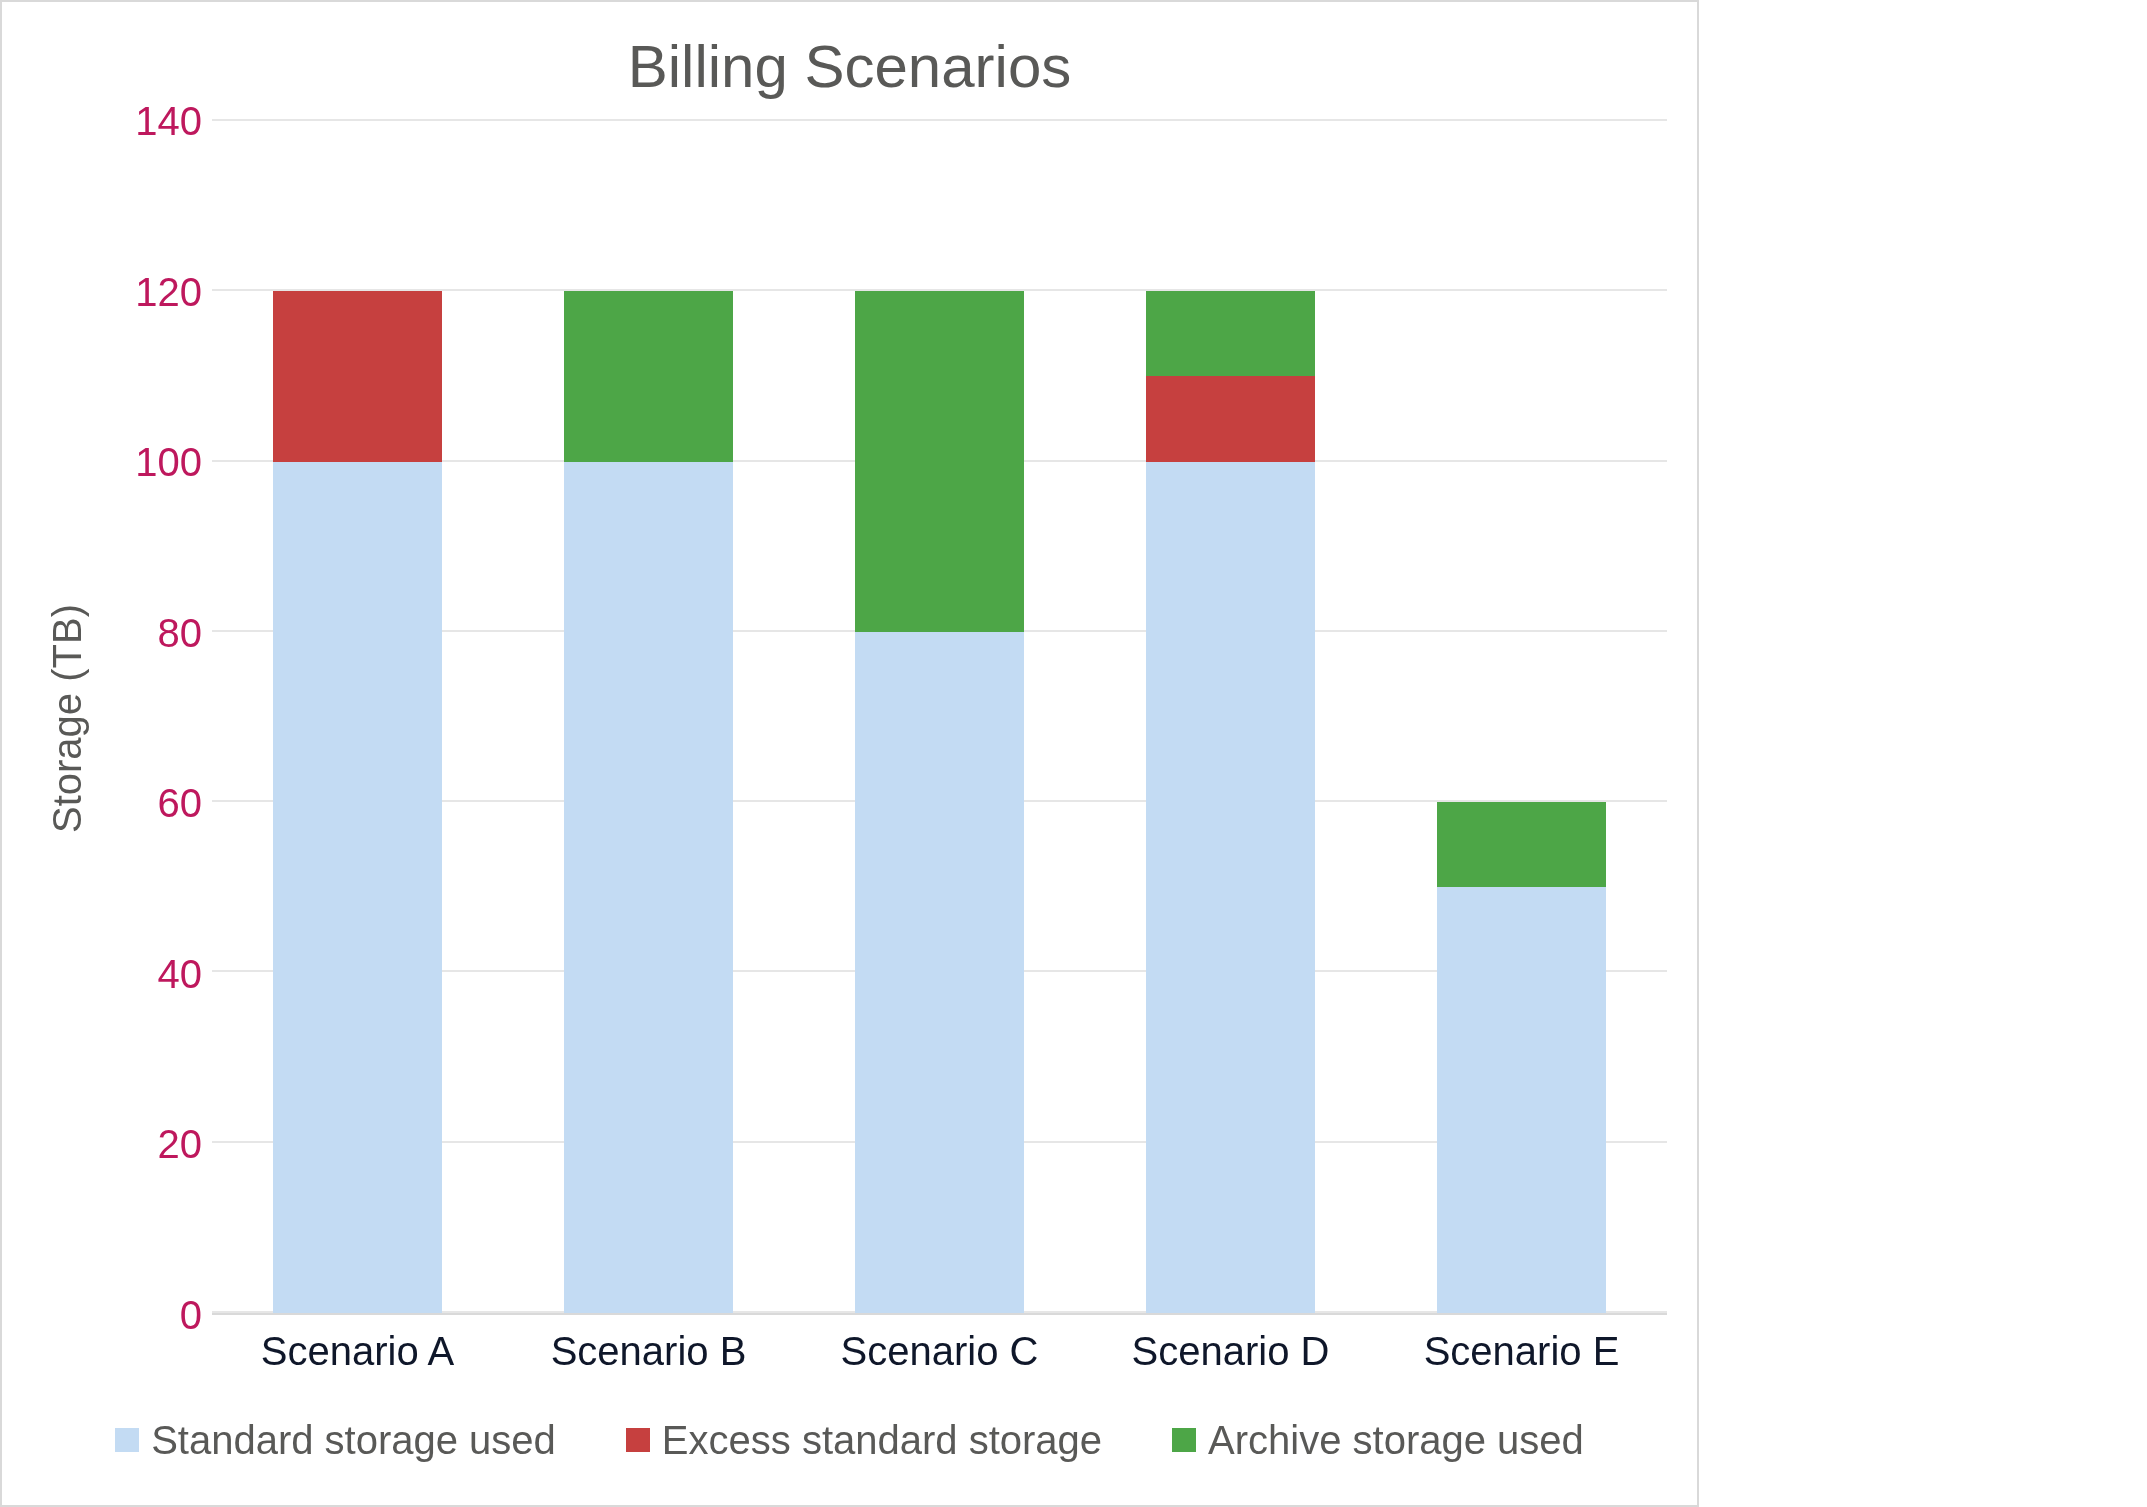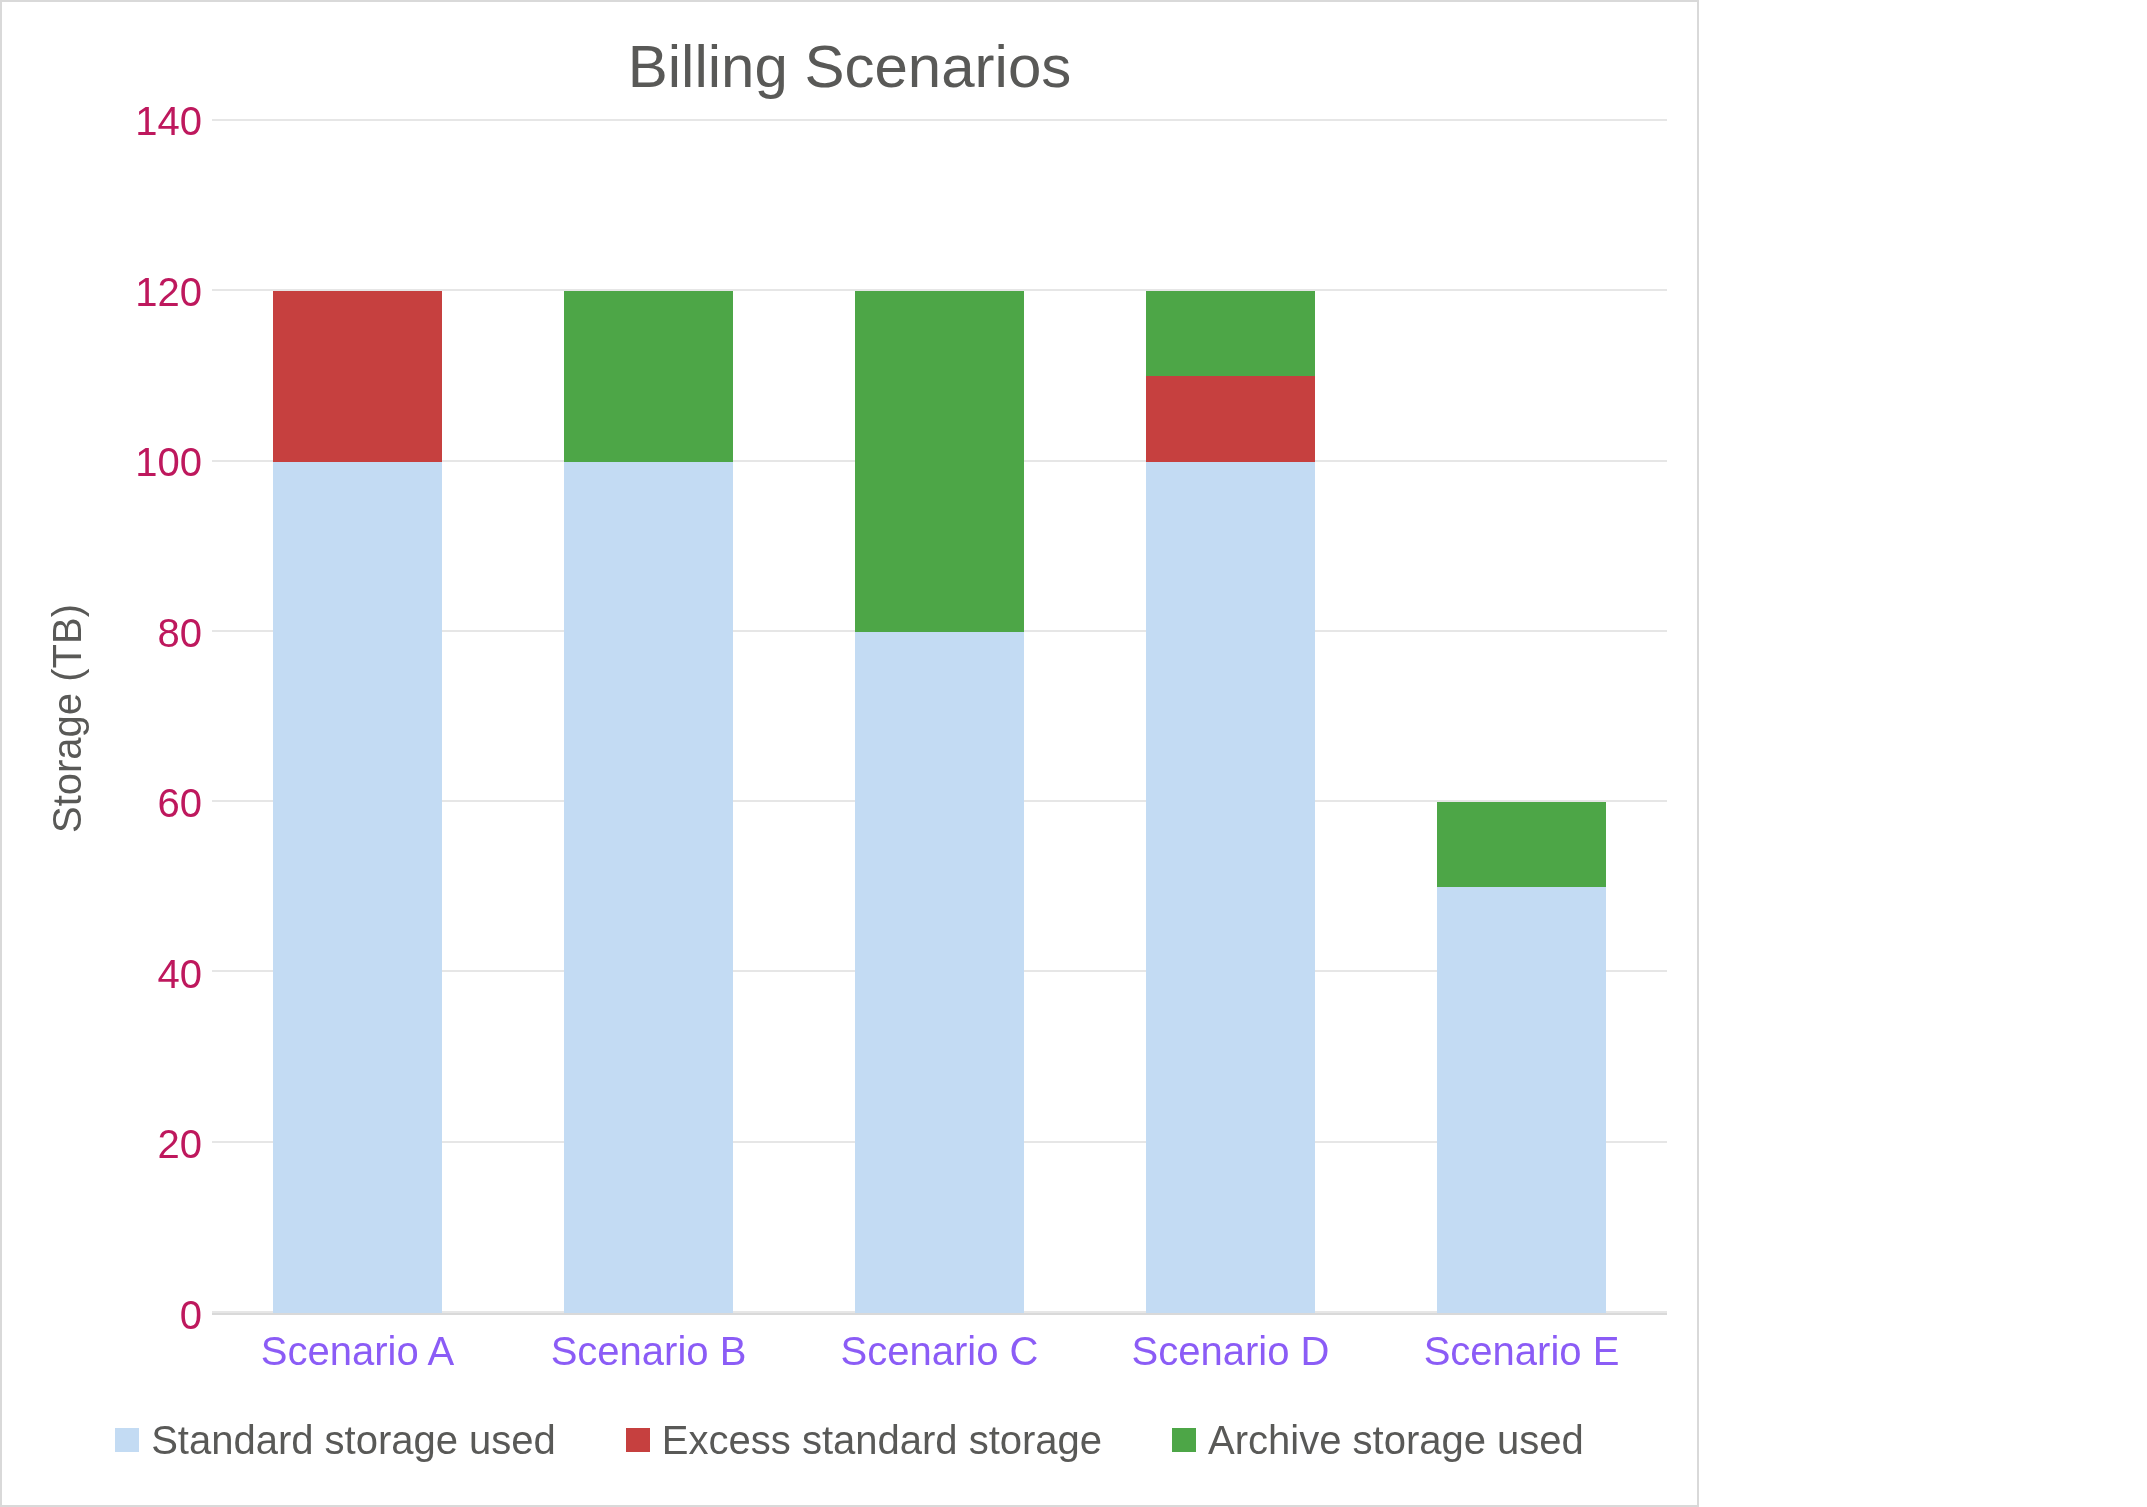--- a/index.html
+++ b/index.html
@@ -96,21 +96,21 @@
   .x-axis {
     height: 80px;
     display: flex;
     flex-direction: row;
     margin-left: 180px;  
   }
   .x-tick {
     flex: 1 1 0;
     text-align: center;
     font-size: 40px;
-    color: #8b5cf6;
+    color: #0f172a;
     padding-top: 14px;
   }
   .legend {
     height: 90px;
     display: flex;
     flex-direction: row;
     justify-content: center;
     align-items: center;
     gap: 70px;
     font-size: 40px;

